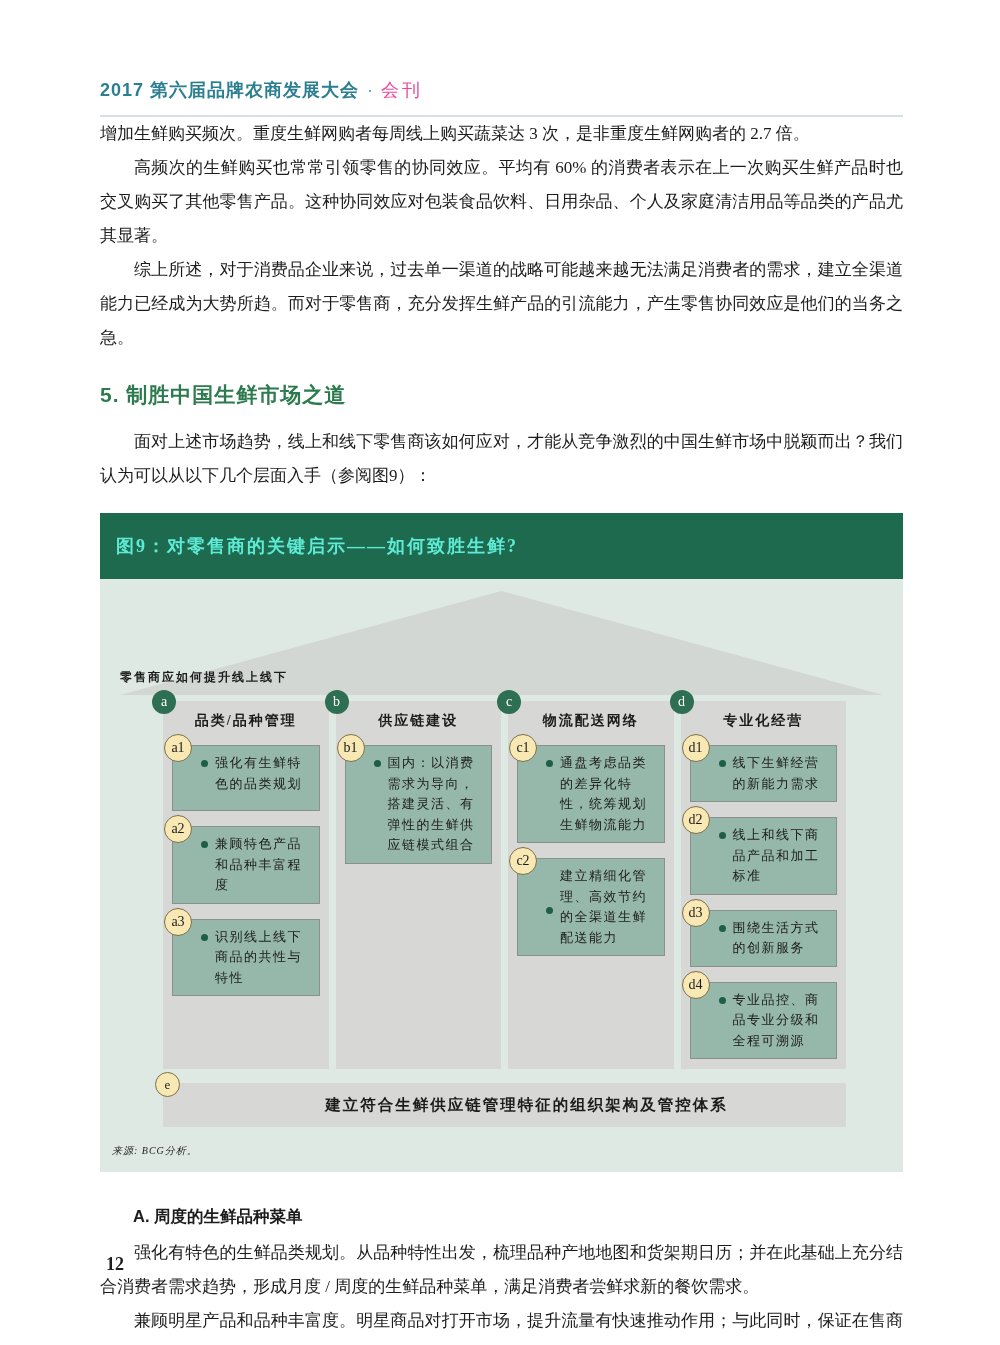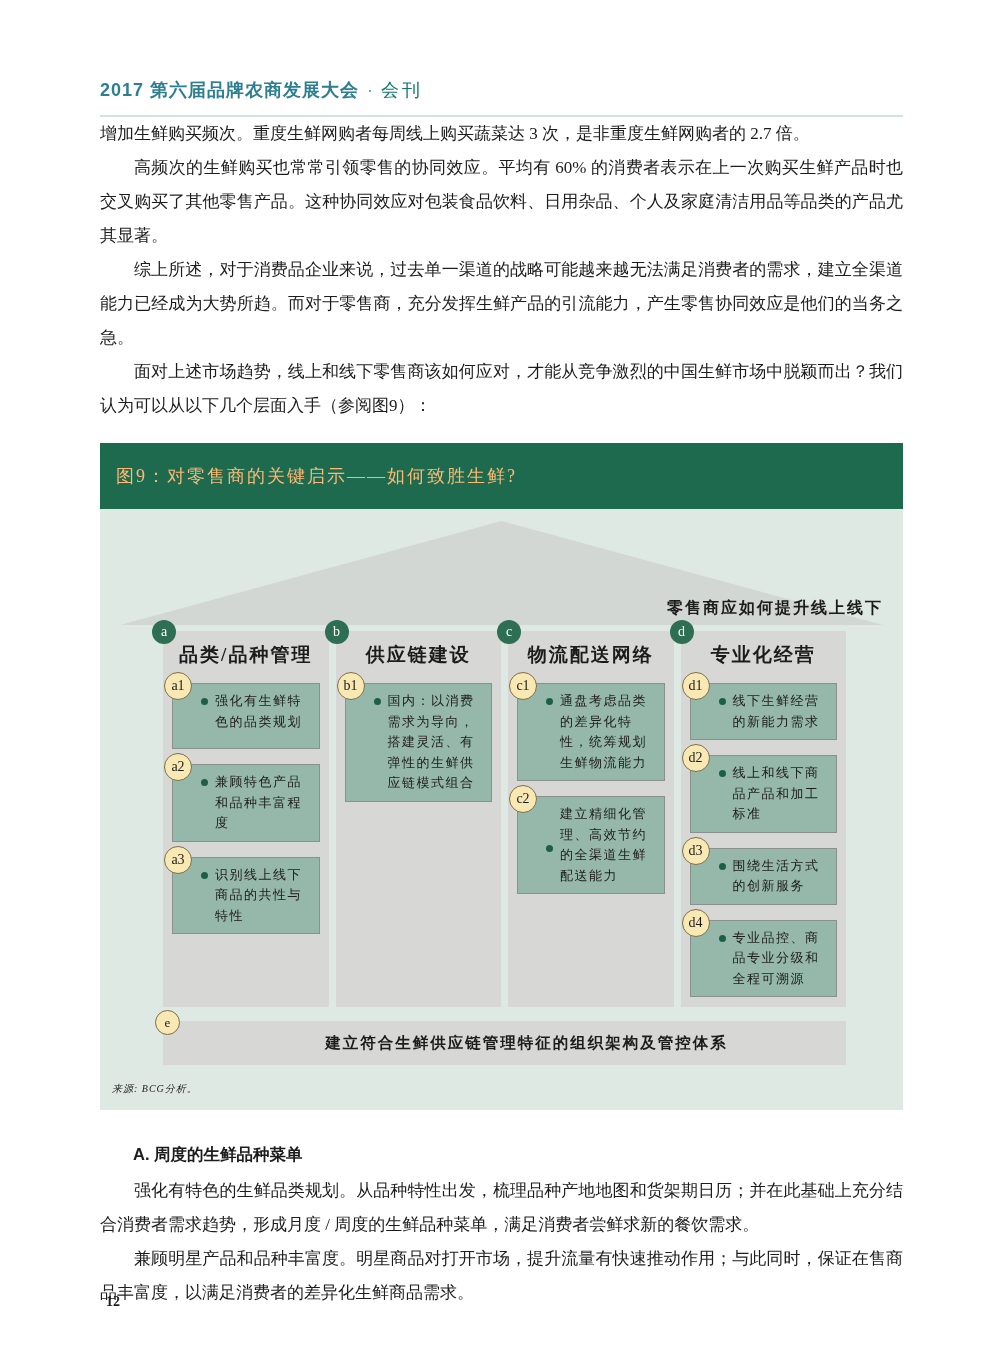--- a/index.html
+++ b/index.html
@@ -8,57 +8,57 @@
     background:#ffffff; color:#1c1c1c;
     font-family:"Liberation Serif","DejaVu Serif",serif;
   }
   .inner { padding:78px 97px 0 100px; }
 
   
   .doc-header { display:flex; align-items:baseline; gap:8px;
     font-family:"Liberation Sans","DejaVu Sans",sans-serif; }
   .doc-header .title { color:#2b7f91; font-weight:bold; font-size:18px; letter-spacing:1px; }
   .doc-header .dot { color:#5f9fae; font-size:18px; }
-  .doc-header .subtitle { color:#0f766e; font-size:18px; letter-spacing:3px; }
+  .doc-header .subtitle { color:#ec4899; font-size:18px; letter-spacing:3px; }
   .rule { border:0; border-top:2px solid #d4e1e5; margin:13px 0 0 0; }
 
   
   .body-text p { margin:0; font-size:17px; line-height:34px; text-align:justify; }
   .indent { text-indent:2em; }
   .first-p { margin-top:52px;font-family:Liberation Serif, serif; }
 
   .section-heading {
     font-family:"Liberation Sans","DejaVu Sans",sans-serif;
     color:#2c7a4e; font-size:21px; font-weight:bold;
     margin:26px 0 16px 0; letter-spacing:1px;
   }
 
   
   .figure { margin-top:20px; }
   .fig-titlebar {
-    background:#1e6a4e; color:#fdba74; height:66px;
+    background:#1e6a4e; color:#5eead4; height:66px;
     display:flex; align-items:center; padding:0 16px;
-    font-size:18px; font-weight:normal; letter-spacing:2px;
+    font-size:18px; font-weight:bold; letter-spacing:2px;
   }
   .fig-body { background:#dfe9e4; padding:12px 20px 14px 20px; }
 
   .roof { position:relative; height:104px; }
   .roof-shape { position:absolute; left:0; right:0; top:0; bottom:0;
     background:#d3d7d4; clip-path:polygon(50% 0, 100% 100%, 0 100%); }
-  .roof-text { position:absolute; left:0; right:0; bottom:4px; text-align:right;
-    font-weight:bold; font-size:16px; line-height:27px; letter-spacing:2px; }
+  .roof-text { position:absolute; left:0; right:0; bottom:4px; text-align:left;
+    font-weight:bold; font-size:12px; line-height:27px; letter-spacing:2px; }
 
   .cols { display:flex; gap:7px; margin:6px 37px 0 43px; }
   .col { flex:1 1 0; background:#d7d7d5; position:relative; padding:7px 7px 10px 7px; }
   .col-badge {
     position:absolute; top:-11px; left:-11px; width:24px; height:24px; border-radius:50%;
     background:#2e6e53; color:#ffffff; display:flex; align-items:center; justify-content:center;
     font-size:14px; font-family:"Liberation Serif",serif;
   }
-  .col-header { text-align:center; font-weight:bold; font-size:19px;
+  .col-header { text-align:center; font-weight:bold; font-size:14px;
     letter-spacing:2px; margin:4px 0 2px 0; }
 
   .item { position:relative; background:#96b8aa; border:1px solid #8a918c;
     margin:15px 2px 0 2px; padding:7px 5px 7px 17px; display:flex; }
   .item.vcenter { align-items:center; }
   .cols .col:nth-child(1) .item { min-height:50px; }
   .item-badge {
     position:absolute; top:-12px; left:-9px; width:26px; height:26px; border-radius:50%;
     background:#f7e8b4; border:1px solid #7d6f47; color:#1c1c1c;
     display:flex; align-items:center; justify-content:center; font-size:14px;
@@ -79,40 +79,41 @@
   }
   .fig-source { margin:17px 0 0 -8px; font-size:10px; font-style:italic; letter-spacing:1px; }
 
   
   .sub-heading {
     font-family:"Liberation Sans","DejaVu Sans",sans-serif;
     font-size:16.5px; font-weight:bold; margin:34px 0 8px 0; text-indent:2em;
   }
 
   .page-number { position:absolute; left:106px; top:1254px;
-    font-size:14px; font-weight:bold;margin-top:40px; }
+    font-size:18px; font-weight:bold; }
 </style>
 </head>
 <body>
 
 <div class="page">
   <div class="inner">
 
     <div class="doc-header">
       <span class="title">2017 第六届品牌农商发展大会</span>
       <span class="dot">·</span>
       <span class="subtitle">会刊</span>
     </div>
     <hr class="rule">
 
     <div class="body-text">
       <p class="first-p">增加生鲜购买频次。重度生鲜网购者每周线上购买蔬菜达 3 次，是非重度生鲜网购者的 2.7 倍。</p>
       <p class="indent">高频次的生鲜购买也常常引领零售的协同效应。平均有 60% 的消费者表示在上一次购买生鲜产品时也交叉购买了其他零售产品。这种协同效应对包装食品饮料、日用杂品、个人及家庭清洁用品等品类的产品尤其显著。</p>
       <p class="indent">综上所述，对于消费品企业来说，过去单一渠道的战略可能越来越无法满足消费者的需求，建立全渠道能力已经成为大势所趋。而对于零售商，充分发挥生鲜产品的引流能力，产生零售协同效应是他们的当务之急。</p>
 
+      <div class="section-heading">5. 制胜中国生鲜市场之道</div>
       <p class="indent">面对上述市场趋势，线上和线下零售商该如何应对，才能从竞争激烈的中国生鲜市场中脱颖而出？我们认为可以从以下几个层面入手（参阅图9）：</p>
 
       <div class="figure">
         <div class="fig-titlebar">图9：对零售商的关键启示——如何致胜生鲜?</div>
         <div class="fig-body">
 
           <div class="roof">
             <div class="roof-shape"></div>
             <div class="roof-text">
               <div>零售商应如何提升线上线下</div>

